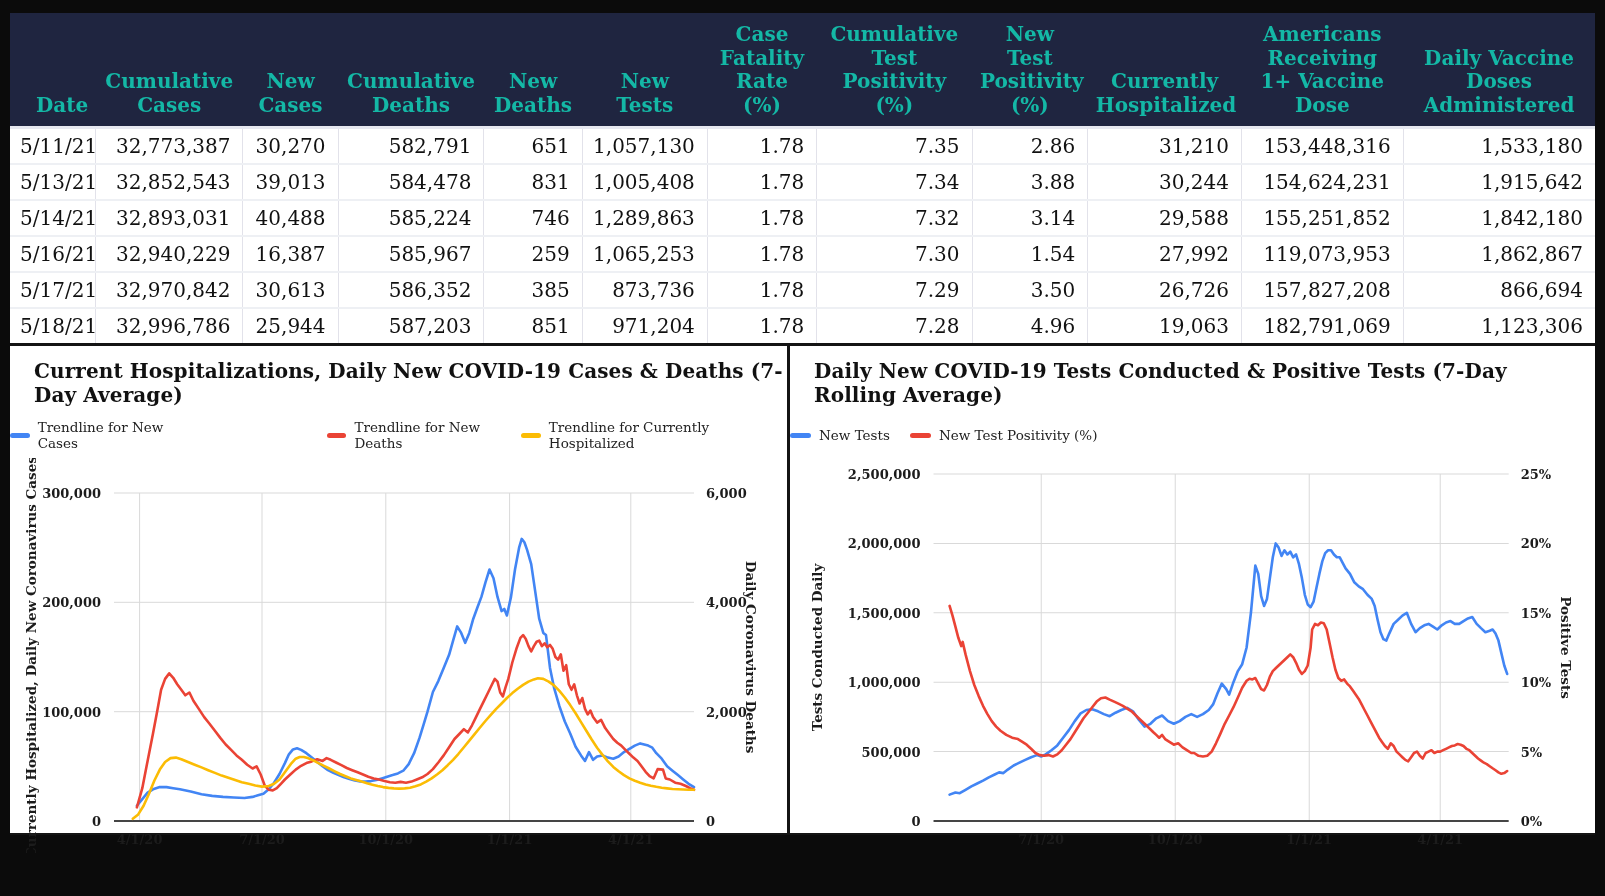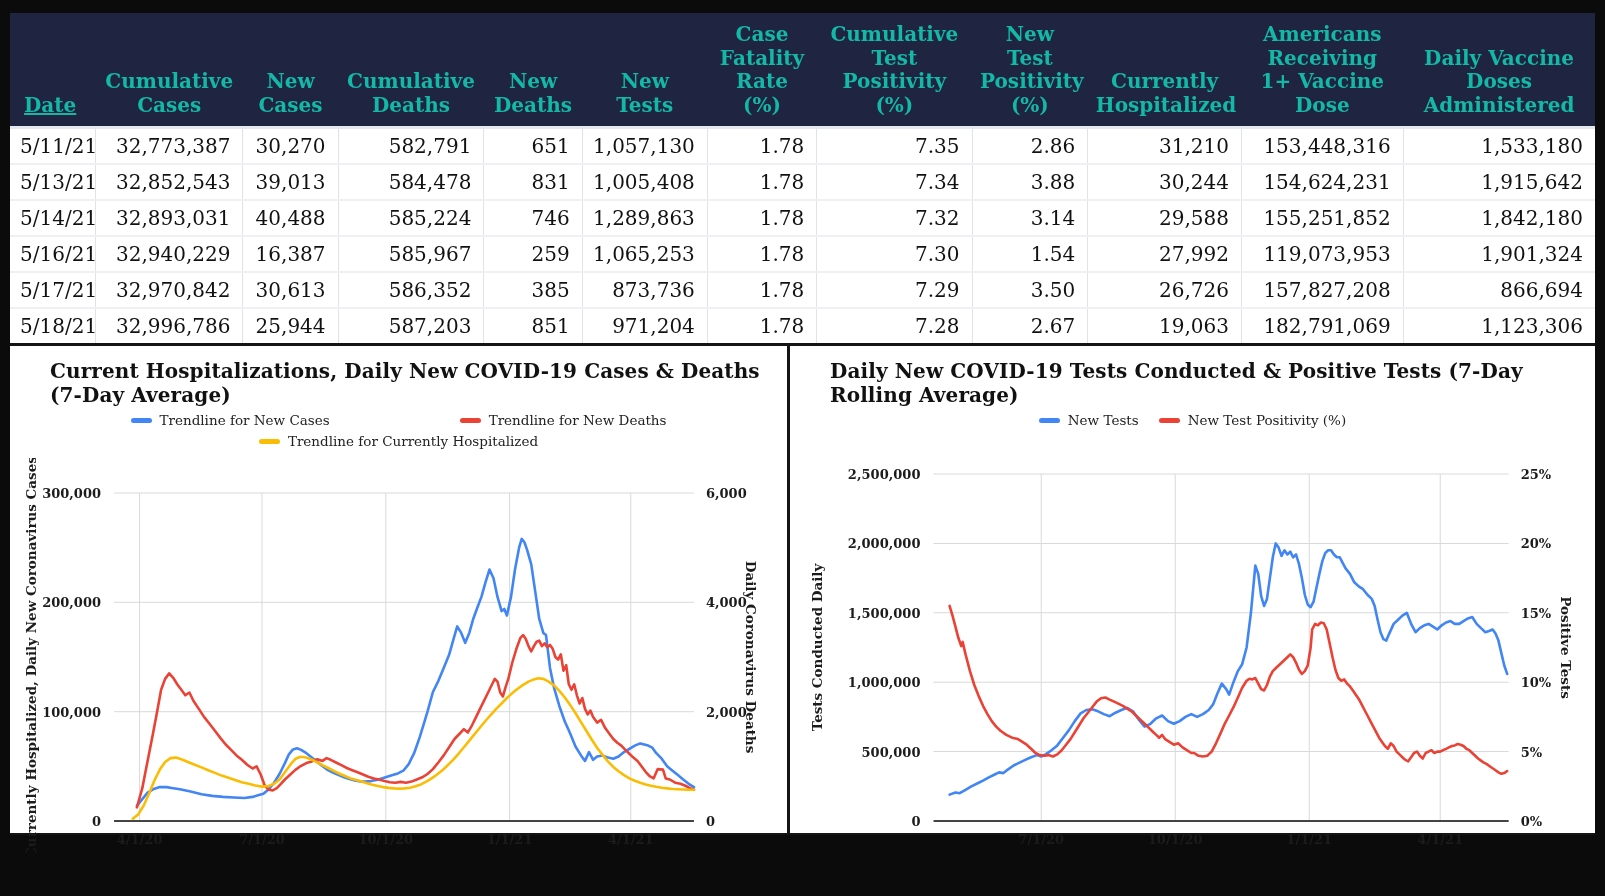--- a/index.html
+++ b/index.html
@@ -2,31 +2,31 @@
 <html><head>
 <meta charset="utf-8">
 <style>
   html,body{margin:0;padding:0;background:#0b0b0b;width:1605px;height:896px;overflow:hidden;
     font-family:"DejaVu Serif","Liberation Serif",serif;}
   .frame{position:absolute;left:10px;top:13px;width:1585px;background:#fff;}
   
   table.data-table{width:100%;border-collapse:collapse;table-layout:fixed;background:#fff;}
   table.data-table th{background:#1f2540;color:#14b8a6;font-weight:700;font-size:20px;line-height:1.18;
     vertical-align:bottom;text-align:center;padding:10px 8px 9px;border-bottom:3px solid #e6e8f0;}
-  table.data-table th.date-col{text-align:left;padding-left:14px;text-decoration:underline;}
+  table.data-table th.date-col{text-align:left;padding-left:26px;}
   table.data-table td{font-size:20px;color:#111;text-align:right;padding:5px 12px 5px 4px;
     border-top:2px solid #eef0f4;border-left:1px solid #e2e2ea;white-space:nowrap;overflow:hidden;background:#fff;}
   table.data-table td.date-col{text-align:center;border-left:none;padding-left:10px;}
   
   .charts-row{display:flex;border-top:3px solid #141414;border-bottom:2px solid #141414;background:#fff;height:487px;}
   .chart-panel{position:relative;background:#fff;}
   .chart-panel[data-chart="0"]{width:777px;}
   .chart-panel[data-chart="1"]{flex:1;border-left:3px solid #141414;}
-  .chart-title{margin:13px 16px 5px;padding-left:24px;font-size:20px;font-weight:700;color:#111;letter-spacing:.1px;}
-  .legend{height:46px;display:flex;flex-direction:column;align-items:center;row-gap:5px;justify-content:flex-start;}
+  .chart-title{margin:13px 0 5px;padding-left:24px;font-size:20px;font-weight:700;color:#111;letter-spacing:.1px;}
+  .legend{height:46px;display:flex;flex-direction:row;align-items:center;row-gap:15px;justify-content:flex-start;}
   .legend-row{display:flex;align-items:center;}
   .chart-panel[data-chart="0"] .legend-row{gap:130px;}
   .chart-panel[data-chart="1"] .legend-row{gap:20px;}
   .legend-item{display:flex;align-items:center;font-size:13.5px;color:#222;}
   .legend-swatch{width:21px;height:5px;border-radius:2.5px;margin-right:8px;display:inline-block;}
   svg.chart{display:block;width:100%;height:395px;}
   .tick{font:700 13px "DejaVu Serif",serif;fill:#1c1c1c;}
   .axis-title{font:700 13.5px "DejaVu Serif",serif;fill:#1c1c1c;}
 </style>
 </head>
@@ -113,21 +113,21 @@
           <td>32,940,229</td>
           <td>16,387</td>
           <td>585,967</td>
           <td>259</td>
           <td>1,065,253</td>
           <td>1.78</td>
           <td>7.30</td>
           <td>1.54</td>
           <td>27,992</td>
           <td>119,073,953</td>
-          <td>1,901,324</td>
+          <td>1,862,867</td>
         </tr>
         <tr>
           <td class="date-col">5/17/21</td>
           <td>32,970,842</td>
           <td>30,613</td>
           <td>586,352</td>
           <td>385</td>
           <td>873,736</td>
           <td>1.78</td>
           <td>7.29</td>
@@ -138,21 +138,21 @@
         </tr>
         <tr>
           <td class="date-col">5/18/21</td>
           <td>32,996,786</td>
           <td>25,944</td>
           <td>587,203</td>
           <td>851</td>
           <td>971,204</td>
           <td>1.78</td>
           <td>7.28</td>
-          <td>2.67</td>
+          <td>4.96</td>
           <td>19,063</td>
           <td>182,791,069</td>
           <td>1,123,306</td>
         </tr>
       </tbody>
   </table>
 
   <div class="charts-row">
 
     <section class="chart-panel" data-chart="0">

